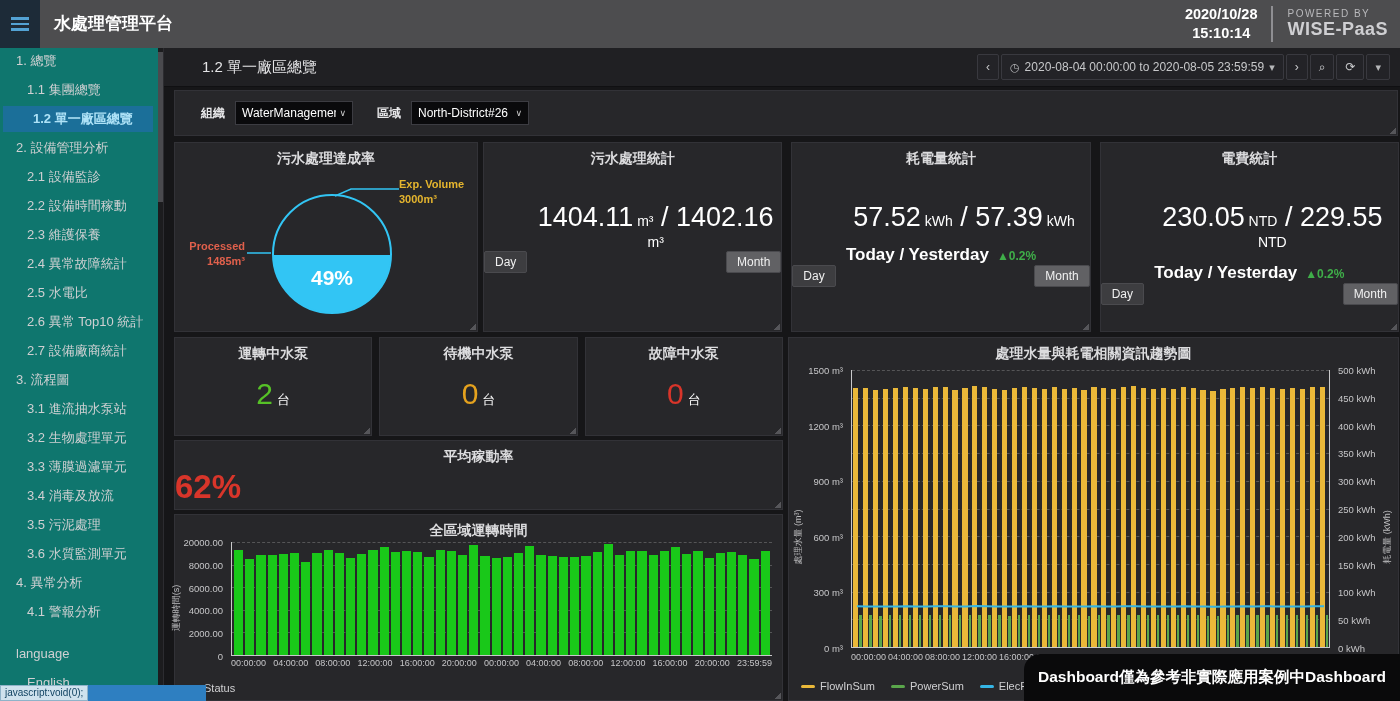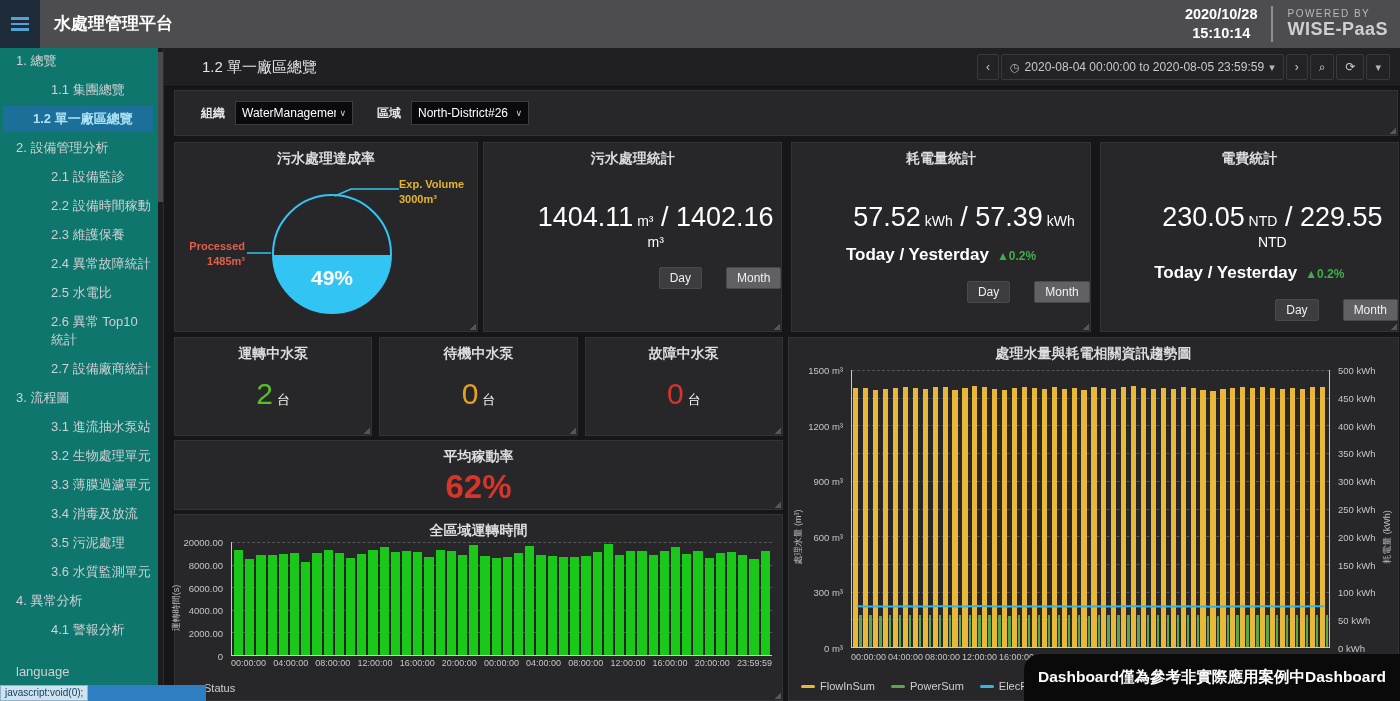--- a/index.html
+++ b/index.html
@@ -12,21 +12,21 @@
   .app-title{position:absolute;left:54px;top:0;line-height:48px;font-size:17px;font-weight:bold;color:#ffffff;}
   .top-right{position:absolute;right:12px;top:0;height:48px;display:flex;align-items:center;gap:14px;}
   .datetime{text-align:center;font-size:14.5px;font-weight:bold;color:#fff;line-height:19px;}
   .top-sep{width:2px;height:36px;background:#8f8f93;}
   .powered .pb{display:block;font-size:10px;letter-spacing:1.5px;color:#b9b9bc;}
   .powered .brand{display:block;font-size:18px;font-weight:bold;color:#cfcfd2;letter-spacing:.5px;}
 
   
   .sidebar{position:absolute;left:0;top:48px;width:163px;bottom:0;background:#0f766e;border-right:1px solid #2c2c30;z-index:10;}
   .side-item{font-size:13px;line-height:18px;padding:4px 10px 4px 16px;margin-bottom:3px;color:#cfd0d2;cursor:pointer;}
-  .side-item.lvl2{padding-left:51px;}
+  .side-item.lvl2{padding-left:27px;}
   .side-item.selected{background:#1b6f99;color:#aee2f7;font-weight:bold;margin-right:10px;margin-left:3px;padding-left:30px;}
   .side-lang{margin-top:16px;}
   #side-scroll{position:absolute;right:0;top:0;width:5px;bottom:0;background:#1c1c1e;}
   #side-scroll .thumb{position:absolute;top:4px;right:0;width:5px;height:150px;background:#4a4a4e;}
 
   
   #content{position:absolute;left:164px;top:48px;right:0;bottom:0;background:#161618;}
   .main-header{position:absolute;left:0;top:0;right:0;height:38px;background:#202023;border-bottom:1px solid #101012;}
   .page-title{position:absolute;left:38px;top:0;line-height:38px;font-size:15px;color:#e4e4e6;}
   .timepicker{position:absolute;right:10px;top:6px;height:26px;display:flex;gap:2px;}
@@ -57,36 +57,36 @@
   #stat-cards{position:absolute;left:319px;top:94px;width:916px;height:190px;display:flex;gap:9px;}
   .stat-card{position:relative;flex:1;background:#27272a;border:1px solid #323237;box-sizing:border-box;}
   .stat-card:after{content:"";position:absolute;right:1px;bottom:1px;width:7px;height:7px;background:linear-gradient(135deg,transparent 55%,#56565a 55%);}
   .big-line{text-align:center;margin-top:34px;color:#ffffff;padding-left:46px;}
   .big-line .num{font-size:27px;}
   .big-line .unit{font-size:14px;}
   .big-line .slash{font-size:27px;}
   .cmp-line{text-align:center;margin-top:12px;}
   .cmp{font-size:17px;font-weight:bold;color:#ffffff;}
   .delta{font-size:12px;font-weight:bold;color:#3fae49;margin-left:8px;}
-  .btn-row{text-align:center;margin-top:16px;display:flex;justify-content:flex-end;gap:24px;}
+  .btn-row{text-align:center;display:flex;justify-content:space-between;gap:24px;}
   .mini-btn{font-size:12px;color:#f0f0f0;border:1px solid #4a4a4e;padding:3px 10px;border-radius:2px;cursor:pointer;font-family:inherit;}
   .mini-btn.day{background:#3d3d40;}
   .mini-btn.month{background:#616164;}
 
   
   #pump-cards{position:absolute;left:10px;top:289px;width:609px;height:99px;display:flex;gap:7px;}
   .pump-card{position:relative;flex:1;background:#27272a;border:1px solid #323237;box-sizing:border-box;}
   .pump-card:after{content:"";position:absolute;right:1px;bottom:1px;width:7px;height:7px;background:linear-gradient(135deg,transparent 55%,#56565a 55%);}
   .pump-value{text-align:center;margin-top:14px;}
   .pump-value .v{font-size:30px;}
   .pump-value .u{font-size:13px;color:#ffffff;margin-left:4px;}
 
   
   #util-panel{left:10px;top:392px;width:609px;height:70px;}
-  .util-value{text-align:center;font-size:33px;font-weight:bold;color:#d8352a;margin-top:2px;}
+  .util-value{font-size:33px;font-weight:bold;color:#d8352a;margin-top:2px;}
 
   
   .plot{position:absolute;border-left:1px solid #c9c9cb;border-bottom:1px solid #c9c9cb;}
   .gridline{position:absolute;left:0;right:0;border-top:1px dashed #555557;}
   .bars{position:absolute;left:0;right:0;top:0;bottom:0;display:flex;align-items:flex-end;gap:2px;padding:0 2px;}
   .bar{flex:1;}
   .ycol{position:absolute;}
   .ytick{position:absolute;transform:translateY(-50%);font-size:9.5px;color:#c6c6c8;white-space:nowrap;}
   .ycol.right .ytick{left:4px;}
   .ycol.left .ytick{right:4px;}

